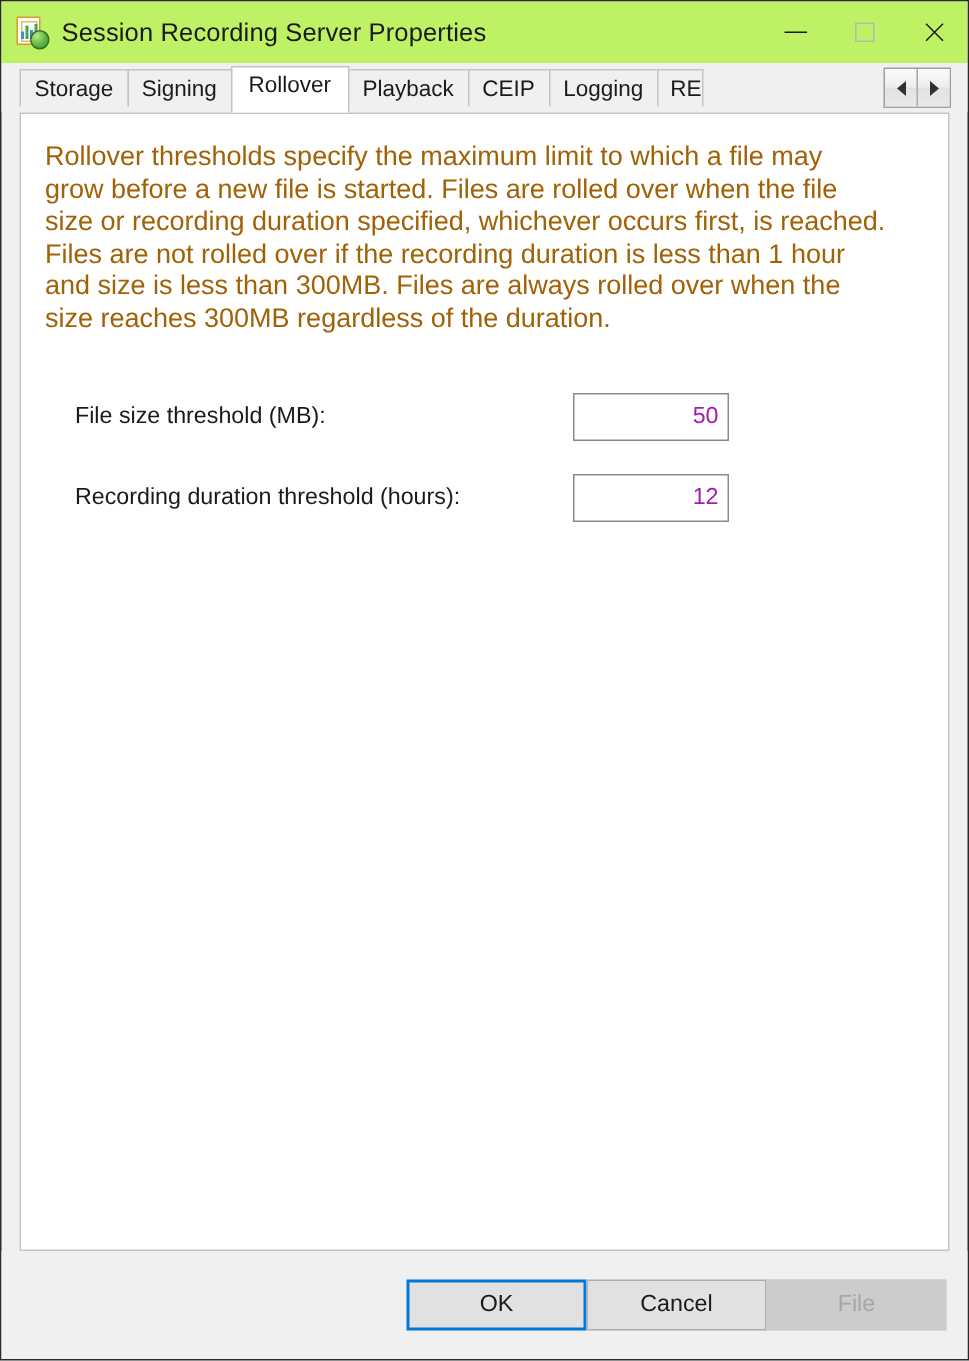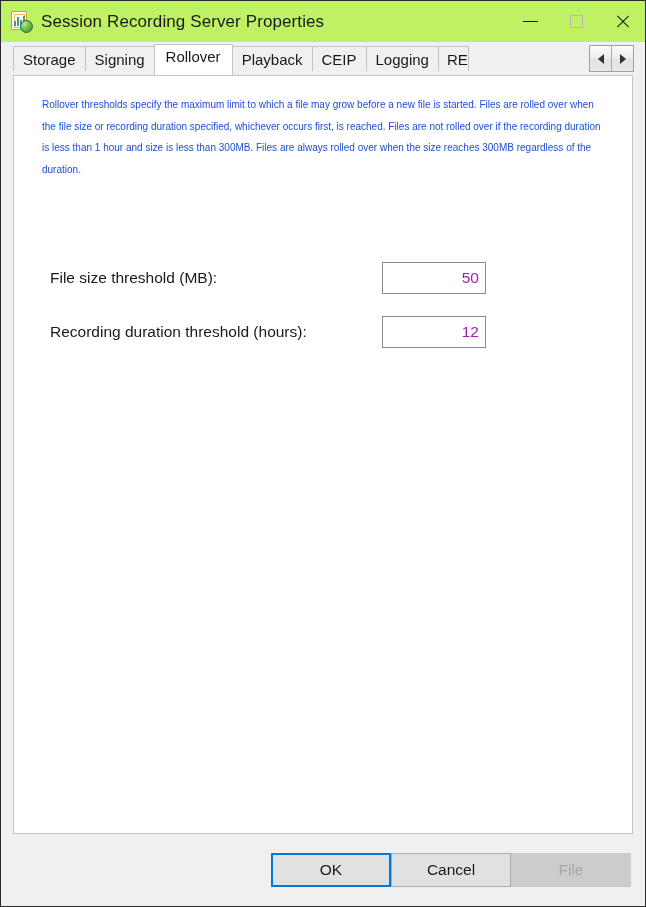--- a/index.html
+++ b/index.html
@@ -226,26 +226,26 @@
     margin: 0 12px;
     flex: 1 1 auto;
     background: #ffffff;
     border: 1px solid #c4c4c4;
     box-sizing: border-box;
     position: relative;
     overflow: hidden;
   }
   .desc {
     position: absolute;
-    left: 28px;
+    left: 16px;
     top: 18px;
     width: 562px;
-    font-size: 10px;
+    font-size: 18px;
     line-height: 21.5px;
-    color: #1d4ed8;
+    color: #a16207;
   }
   .field-row {
     position: absolute;
     left: 36px;
     width: 436px;
     height: 28px;
     display: flex;
     align-items: center;
     gap: 28px;
   }

